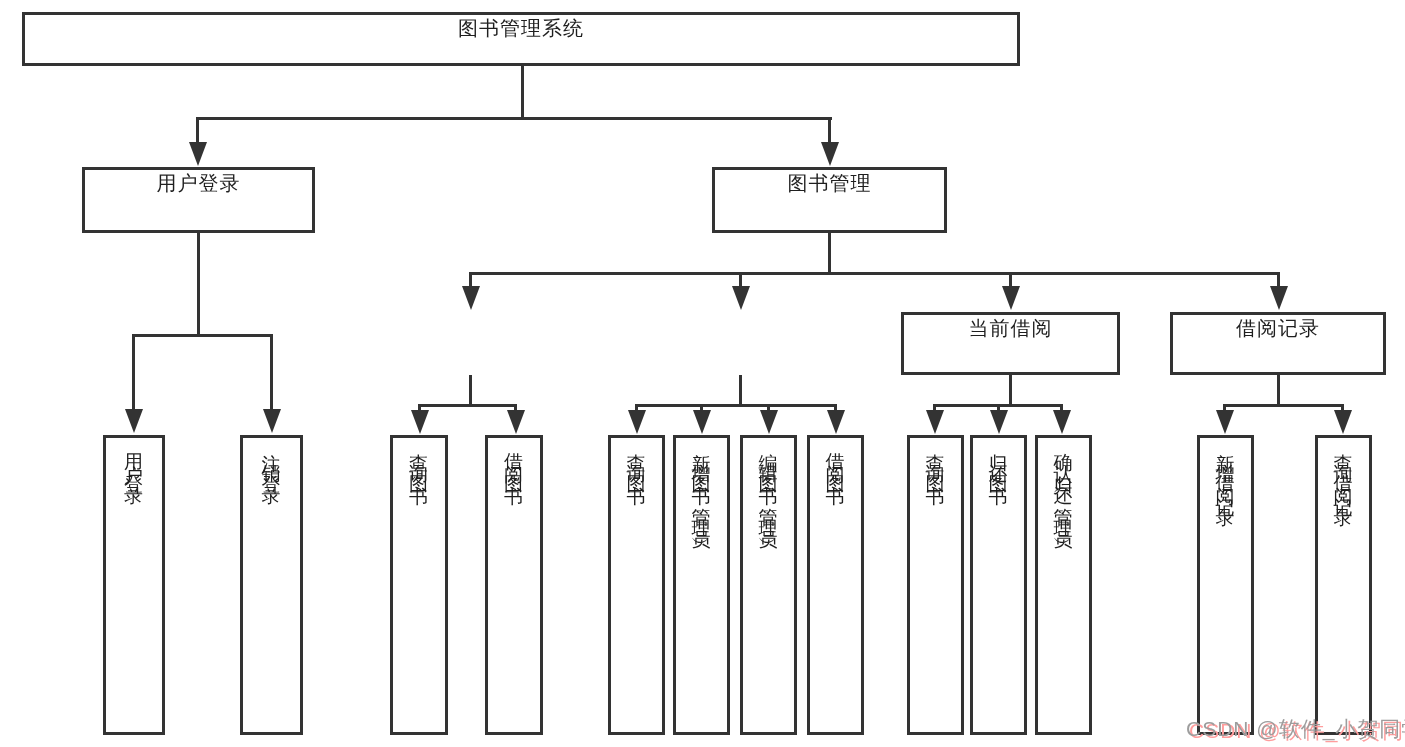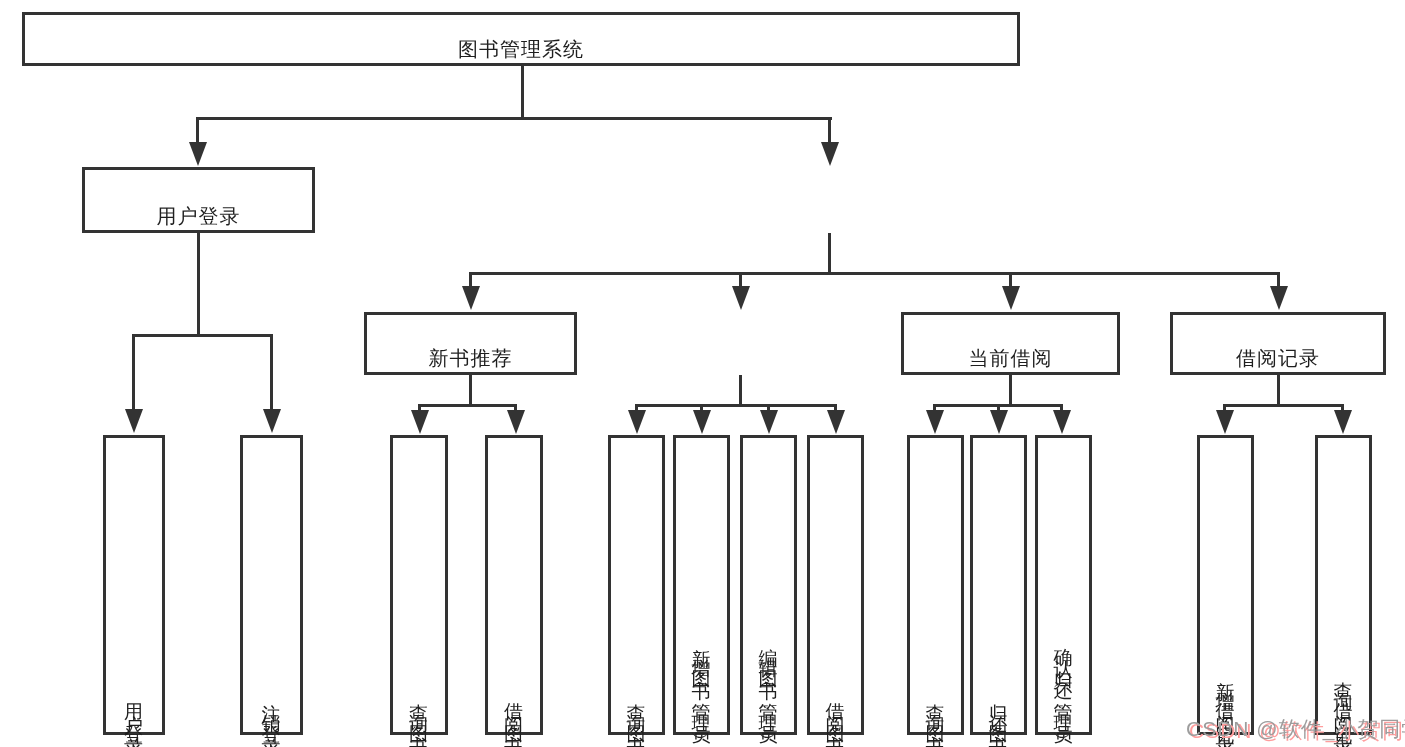--- a/index.html
+++ b/index.html
@@ -11,21 +11,21 @@
     font-family:"Liberation Sans","DejaVu Sans",sans-serif;
     color:#1f1f1f;
   }
   
   .node{
     position:absolute;
     box-sizing:border-box;
     border:3px solid #333333;
     background:#ffffff;
     display:flex;
-    align-items:flex-end;
+    align-items:flex-start;
     justify-content:center;
   }
   .hnode{
     font-size:20px;
     letter-spacing:1px;
     white-space:nowrap;
   }
   .vnode{
     top:435px;
     height:300px;
@@ -73,42 +73,42 @@
   <div class="vline" style="left:521px;top:66px;height:53px;"></div>
   <div class="hline" style="left:196px;top:117px;width:636px;"></div>
   <div class="vline" style="left:196px;top:117px;height:27px;"></div>
   <div class="arrow" style="left:189px;top:142px;"></div>
   <div class="vline" style="left:828px;top:117px;height:27px;"></div>
   <div class="arrow" style="left:821px;top:142px;"></div>
 
   <div class="node hnode" style="left:82px;top:167px;width:233px;height:66px;">
     <span>用户登录</span>
   </div>
+  <div class="node hnode" style="left:712px;top:167px;width:235px;height:66px;">
+    <span>图书管理</span>
+  </div>
 
   <div class="vline" style="left:197px;top:233px;height:103px;"></div>
   <div class="hline" style="left:132px;top:334px;width:141px;"></div>
   <div class="vline" style="left:132px;top:334px;height:76px;"></div>
   <div class="arrow" style="left:125px;top:409px;"></div>
   <div class="vline" style="left:270px;top:334px;height:76px;"></div>
   <div class="arrow" style="left:263px;top:409px;"></div>
 
   <div class="vline" style="left:828px;top:233px;height:42px;"></div>
   <div class="hline" style="left:469px;top:272px;width:811px;"></div>
   <div class="vline" style="left:469px;top:272px;height:16px;"></div>
   <div class="arrow" style="left:462px;top:286px;"></div>
   <div class="vline" style="left:739px;top:272px;height:16px;"></div>
   <div class="arrow" style="left:732px;top:286px;"></div>
   <div class="vline" style="left:1009px;top:272px;height:16px;"></div>
   <div class="arrow" style="left:1002px;top:286px;"></div>
   <div class="vline" style="left:1277px;top:272px;height:16px;"></div>
   <div class="arrow" style="left:1270px;top:286px;"></div>
 
-  <div class="node hnode" style="left:364px;top:312px;width:213px;height:63px;">
-    <span>新书推荐</span>
-  </div>
   <div class="node hnode" style="left:1170px;top:312px;width:216px;height:63px;">
     <span>借阅记录</span>
   </div>
   <div class="node hnode" style="left:901px;top:312px;width:219px;height:63px;">
     <span>当前借阅</span>
   </div>
 
   <div class="vline" style="left:469px;top:375px;height:32px;"></div>
   <div class="hline" style="left:418px;top:404px;width:99px;"></div>
   <div class="vline" style="left:418px;top:404px;height:8px;"></div>

